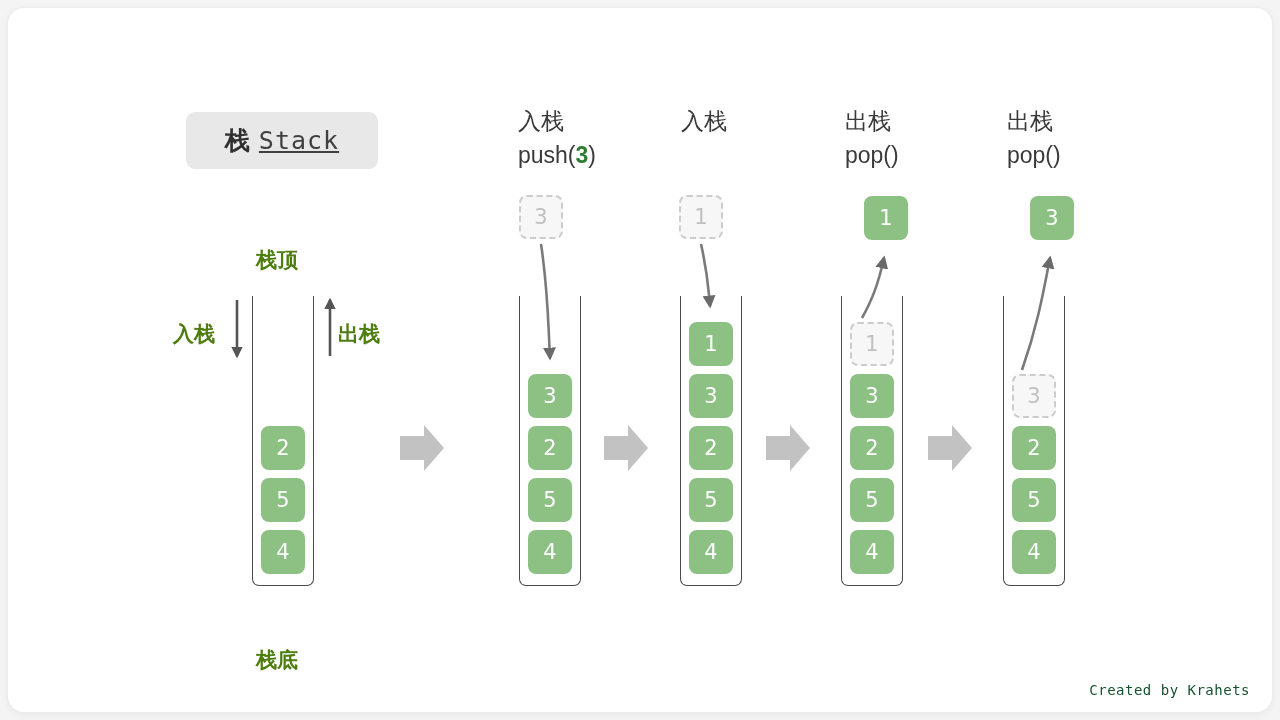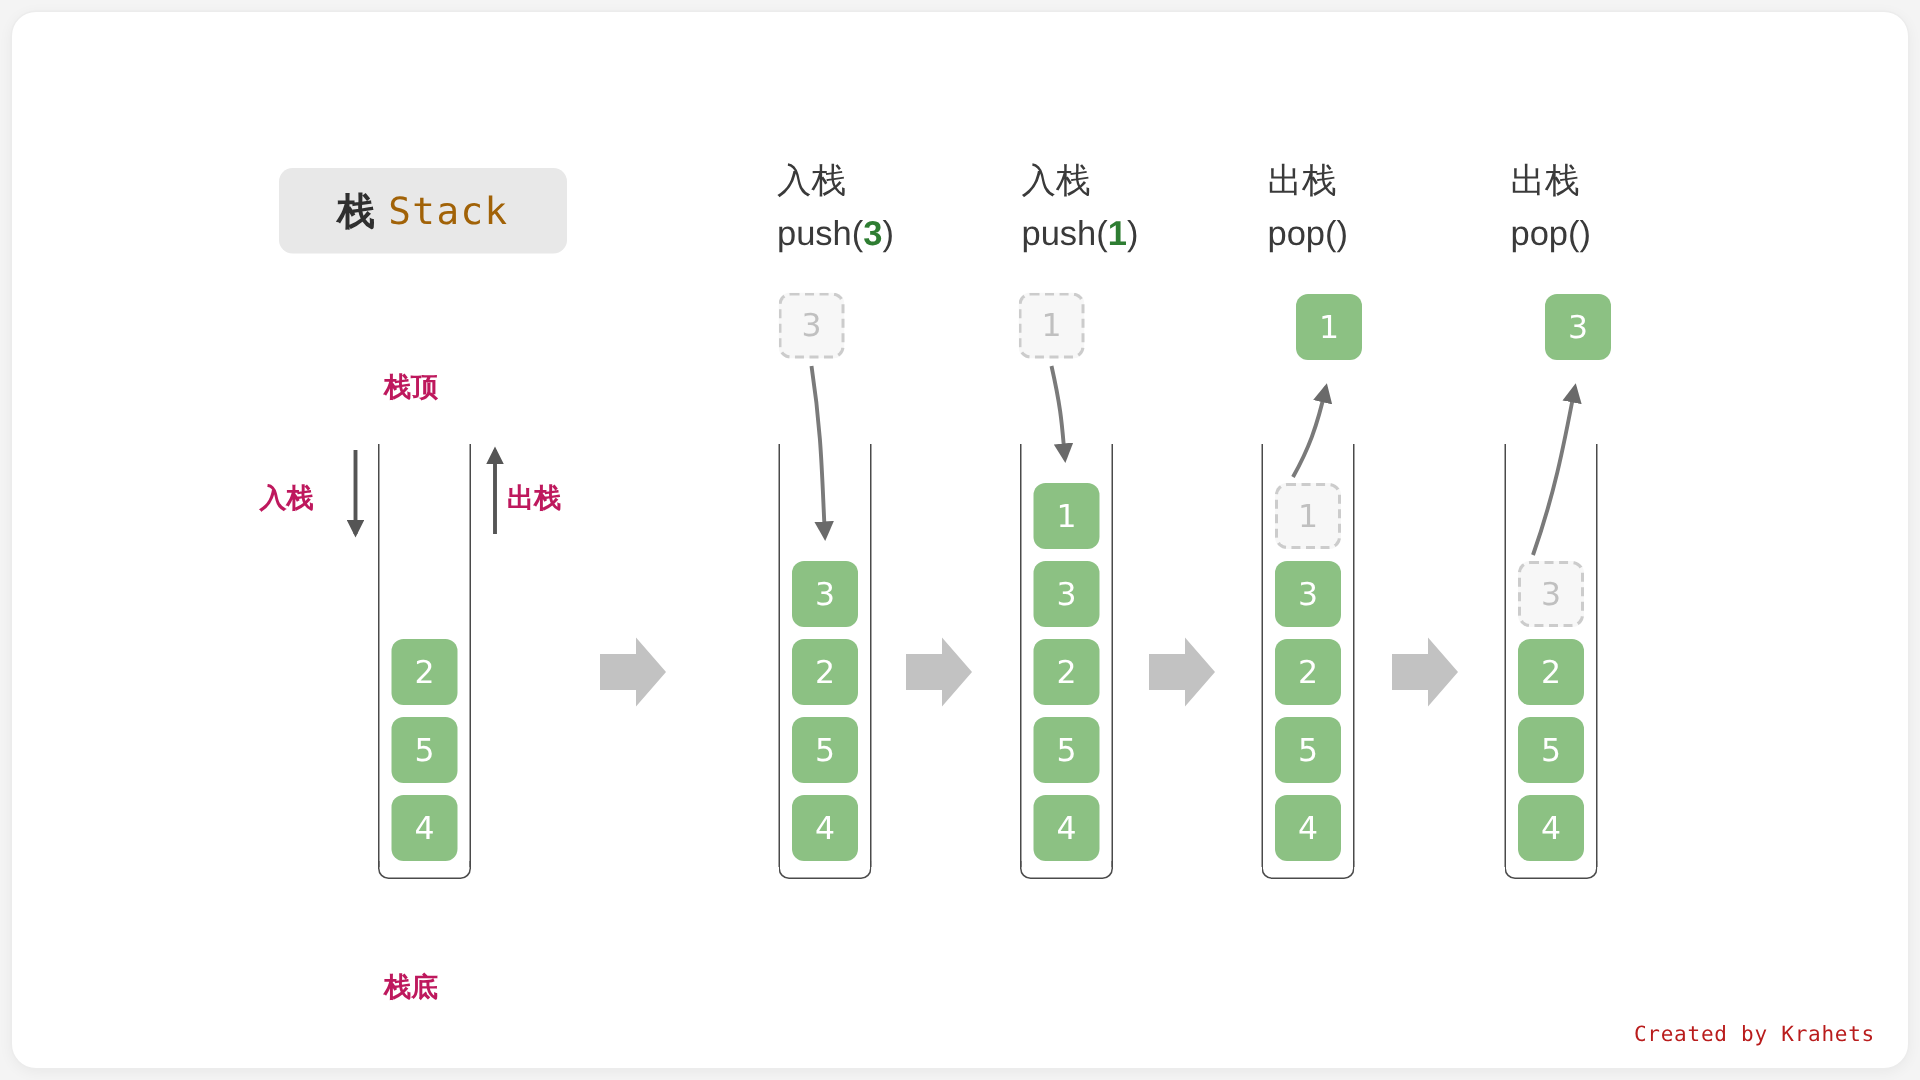--- a/index.html
+++ b/index.html
@@ -45,23 +45,24 @@
   }
   .title-chip .t-cn {
     font-size: 25px;
     font-weight: bold;
     color: #2f2f2f;
     letter-spacing: 1px;
   }
   .title-chip .t-en {
     font-family: "DejaVu Sans Mono", "Liberation Mono", monospace;
     font-size: 25px;
-    color: #a16207;
+    color: #404040;
     margin-left: 8px;
     letter-spacing: 1px;
+    text-decoration: underline;
   }
 
   
   .col-head {
     width: 180px;
     text-align: left;
   }
   .col-head .line1 {
     font-size: 23px;
     color: #3a3a3a;
@@ -124,33 +125,33 @@
     color: #ffffff;
   }
   .cell.ghost {
     background: #f7f7f7;
     color: #c0c0c0;
     border: 2px dashed #cccccc;
   }
 
   
   .lbl-bold {
-    font-size: 18px;
+    font-size: 21px;
     font-weight: bold;
-    color: #be185d;
+    color: #4d7c0f;
     white-space: nowrap;
   }
 
   
   .footer {
     right: 30px;
     bottom: 22px;
     font-family: "DejaVu Sans Mono", "Liberation Mono", monospace;
     font-size: 14px;
-    color: #b91c1c;
+    color: #14532d;
     letter-spacing: 0.5px;
   }
 
   svg.overlay {
     position: absolute;
     left: 0;
     top: 0;
     width: 1280px;
     height: 720px;
     pointer-events: none;
@@ -196,21 +197,20 @@
     <div class="wall-r"></div>
     <div class="floor"></div>
     <div class="cell filled" style="left:9px; top:78px;">3</div>
     <div class="cell filled" style="left:9px; top:130px;">2</div>
     <div class="cell filled" style="left:9px; top:182px;">5</div>
     <div class="cell filled" style="left:9px; top:234px;">4</div>
   </div>
 
   <div class="abs col-head" style="left:681px; top:104px;">
     <div class="line1">入栈</div>
-    <div class="line2"><span>push(</span><span class="num">1</span><span>)</span></div>
   </div>
 
   <div class="abs cell ghost" style="left:679px; top:195px;">1</div>
 
   <div class="abs stack-box" style="left:680px; top:296px;">
     <div class="wall-l"></div>
     <div class="wall-r"></div>
     <div class="floor"></div>
     <div class="cell filled" style="left:9px; top:26px;">1</div>
     <div class="cell filled" style="left:9px; top:78px;">3</div>

